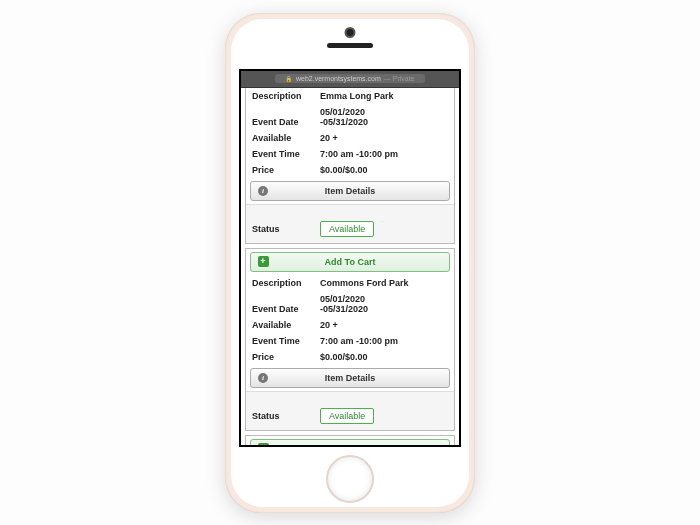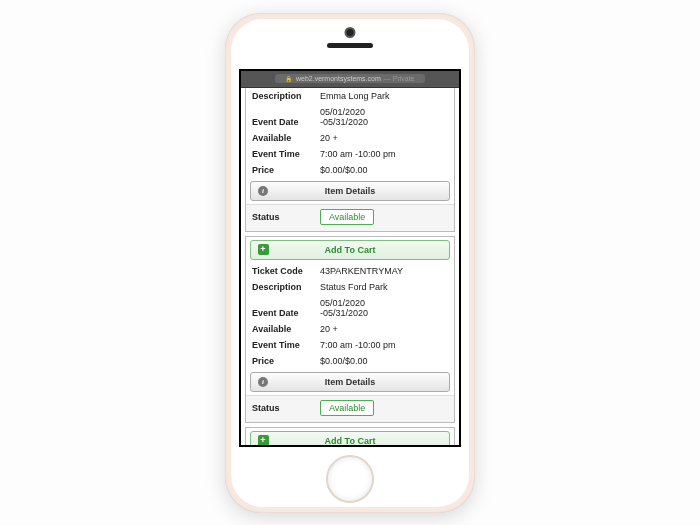--- a/index.html
+++ b/index.html
@@ -94,21 +94,21 @@
     margin-top: 4px;
     background: #fff;
   }
   .card.first { margin-top: 0; border-top: none;}
   .row {
     display: flex;
     padding: 3px 6px;
     align-items: flex-end;
   }
   .lbl { font-weight: bold; width: 68px; flex-shrink: 0; }
-  .val { flex: 1; }
+  .val { flex: 1; font-weight: bold; }
   .val .l2 { display: block; }
 
   .bar-btn {
     margin: 3px 4px;
     height: 18px;
     display: flex; align-items: center; justify-content: center;
     position: relative;
     border: 1px solid #aaa;
     border-radius: 3px;
     font-weight: bold;
@@ -135,21 +135,21 @@
     font-family: Georgia, serif; font-style: italic; font-weight: bold;
   }
   .plus-ico {
     background: #3a9a3a; color: #fff;
     width: 11px; height: 11px; line-height: 11px; text-align: center; font-weight: bold;
     border-radius: 2px; font-size: 9px;
   }
 
   .status-row {
     display: flex; align-items: center;
-    padding: 4px 6px 6px 6px;
+    padding: 16px 6px 6px 6px;
     border-top: 1px solid #ddd;
     background: #f5f5f5;
   }
   .status-row .lbl { font-weight: bold; width: 68px; }
   .status-badge {
     border: 1px solid #4caf50;
     color: #2e8b2e;
     background: #fff;
     padding: 2px 8px;
     font-size: 9px;
@@ -212,26 +212,22 @@
 
         <div class="card">
           <div class="bar-btn green">
             <span class="left-ico">
                 <span class="plus-ico">+</span>
               </span>
             <span>Add To Cart</span>
           </div>
 
           <div class="row">
-              <span class="lbl">Ticket Code</span>
-              <span class="val">43PARKENTRYMAY</span>
-            </div>
-          <div class="row">
               <span class="lbl">Description</span>
-              <span class="val">Status Ford Park</span>
+              <span class="val">Commons Ford Park</span>
             </div>
           <div class="row">
               <span class="lbl">Event Date</span>
               <span class="val"><span>05/01/2020</span><span class="l2">-05/31/2020</span></span>
             </div>
           <div class="row">
               <span class="lbl">Available</span>
               <span class="val">20 +</span>
             </div>
           <div class="row">

